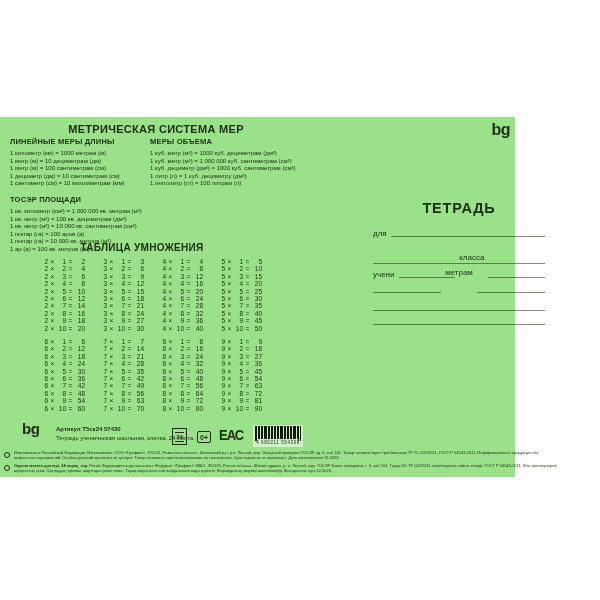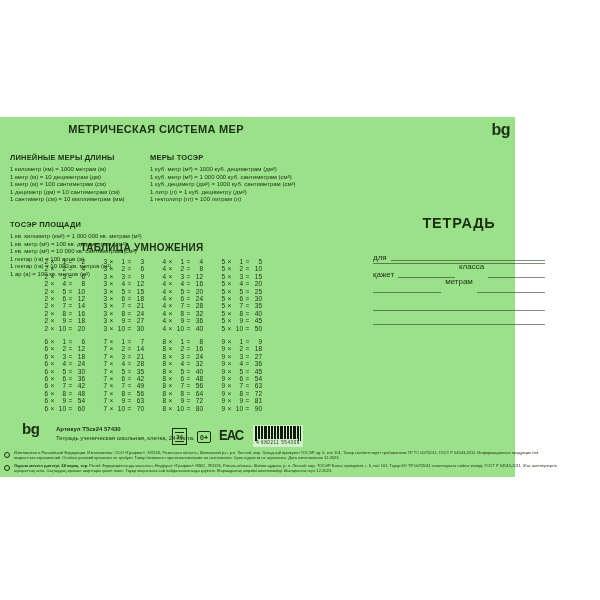--- a/index.html
+++ b/index.html
@@ -6,21 +6,21 @@
   body { background:#ffffff; font-family:"Liberation Sans", sans-serif; }
   .page { position:relative; width:600px; height:600px; background:#ffffff; overflow:hidden; }
   .cover { position:absolute; left:0; top:117px; width:515px; height:360px; background:#9ae18a; color:#1d2f12; }
 
   
   .metric-title { position:absolute; left:0; top:6px; width:312px; text-align:center;
                   font-size:11px; font-weight:bold; letter-spacing:.3px; }
   .mcol { position:absolute; top:20px; width:145px; }
   .mcol0 { left:10px; } .mcol1 { left:150px; }
   .msec { margin-bottom:7px; }
-  .msec-heading { font-size:7.5px; font-weight:bold; margin-bottom:4px; letter-spacing:.2px;margin-top:16px; }
+  .msec-heading { font-size:7.5px; font-weight:bold; margin-bottom:4px; letter-spacing:.2px; }
   .msec-line { font-size:6px; line-height:7.6px; white-space:nowrap; }
 
   
   .mult-title { position:absolute; left:37px; top:125px; width:210px; text-align:center;
                 font-size:10px; font-weight:bold; letter-spacing:.3px; }
   .mblock { position:absolute; left:42px; display:flex; gap:16px; }
   .mblock0 { top:141px; } .mblock1 { top:221px; }
   .mtcol { display:flex; flex-direction:column; }
   .mcell { font-size:6.5px; line-height:7.4px; white-space:pre; display:flex; }
   .mcell i { font-style:normal; display:inline-block; }
@@ -30,28 +30,28 @@
   .me { width:9px;  text-align:center; }
   .mc { width:10px; text-align:right; }
 
   
   .bg-top { position:absolute; right:5px; top:4px; font-size:16px; font-weight:bold;
             letter-spacing:-0.5px; }
   .bg-bottom { position:absolute; left:22px; top:303px; font-size:15px; font-weight:bold;
                letter-spacing:-0.5px; }
 
   
-  .form-title { position:absolute; left:373px; top:98px; width:172px; text-align:center;
+  .form-title { position:absolute; left:373px; top:83px; width:172px; text-align:center;
                 font-size:14.5px; font-weight:bold; letter-spacing:.8px; }
   .form { position:absolute; left:373px; top:0; width:172px; }
   .frow { position:absolute; left:0; width:172px; height:12px; display:flex; align-items:flex-end; }
   .frow .lbl { font-size:8px; line-height:9px; margin:0 4px 0 0; }
-  .frow .lbl.mid { margin:8px 4px; }
+  .frow .lbl.mid { margin:17px 4px; }
   .frow .line { flex:1; border-bottom:1px solid rgba(29,47,18,.55); margin-bottom:1px; height:0; }
-  .fr1 { top:133px;text-align:right; } .fr2 { top:136px; } .fr3 { top:150px; }
+  .fr1 { top:109px;text-align:right; } .fr2 { top:136px; } .fr3 { top:150px; }
   .fr4 { top:165px; } .fr5 { top:183px; } .fr6 { top:197px; }
 
   
   .article { position:absolute; left:56px; top:309px; font-size:6px; font-weight:bold; }
   .subtitle { position:absolute; left:56px; top:318px; font-size:6px; }
   .sheets-badge { position:absolute; left:172px; top:311px; width:15px; height:17px;
                   border:1px solid #1d2f12; display:flex; flex-direction:column;
                   align-items:center; justify-content:center; }
   .sheets-badge .rule { width:9px; border-top:1px solid #1d2f12; margin:1px 0; }
   .sheets-badge .num { font-size:6px; font-weight:bold; line-height:6px; }
@@ -96,21 +96,21 @@
           <div class="msec-line">1 кв. километр (км²) = 1 000 000 кв. метрам (м²)</div>
           <div class="msec-line">1 кв. метр (м²) = 100 кв. дециметрам (дм²)</div>
           <div class="msec-line">1 кв. метр (м²) = 10 000 кв. сантиметрам (см²)</div>
           <div class="msec-line">1 гектар (га) = 100 аров (а)</div>
           <div class="msec-line">1 гектар (га) = 10 000 кв. метров (м²)</div>
           <div class="msec-line">1 ар (а) = 100 кв. метров (м²)</div>
         </div>
       </div>
     <div class="mcol mcol1">
         <div class="msec">
-          <div class="msec-heading">МЕРЫ ТОСЭР</div>
+          <div class="msec-heading">МЕРЫ ОБЪЕМА</div>
           <div class="msec-line">1 куб. метр (м³) = 1000 куб. дециметрам (дм³)</div>
           <div class="msec-line">1 куб. метр (м³) = 1 000 000 куб. сантиметрам (см³)</div>
           <div class="msec-line">1 куб. дециметр (дм³) = 1000 куб. сантиметрам (см³)</div>
           <div class="msec-line">1 литр (л) = 1 куб. дециметру (дм³)</div>
           <div class="msec-line">1 гектолитр (гл) = 100 литрам (л)</div>
         </div>
       </div>
 
     <div class="mult-title">ТАБЛИЦА УМНОЖЕНИЯ</div>
     <div class="mblock mblock0">
@@ -219,21 +219,21 @@
     <div class="form-title">ТЕТРАДЬ</div>
     <div class="form">
       <div class="frow fr1">
         <span class="lbl">для</span>
         <span class="line"></span>
       </div>
       <div class="frow fr2">
         <span class="line"></span>
       </div>
       <div class="frow fr3">
-        <span class="lbl">қажет</span>
+        <span class="lbl">учени</span>
         <span class="line"></span>
         <span class="lbl mid">класса</span>
         <span class="line"></span>
       </div>
       <div class="frow fr4">
         <span class="line"></span>
         <span class="lbl mid">метрам</span>
         <span class="line"></span>
       </div>
       <div class="frow fr5">

